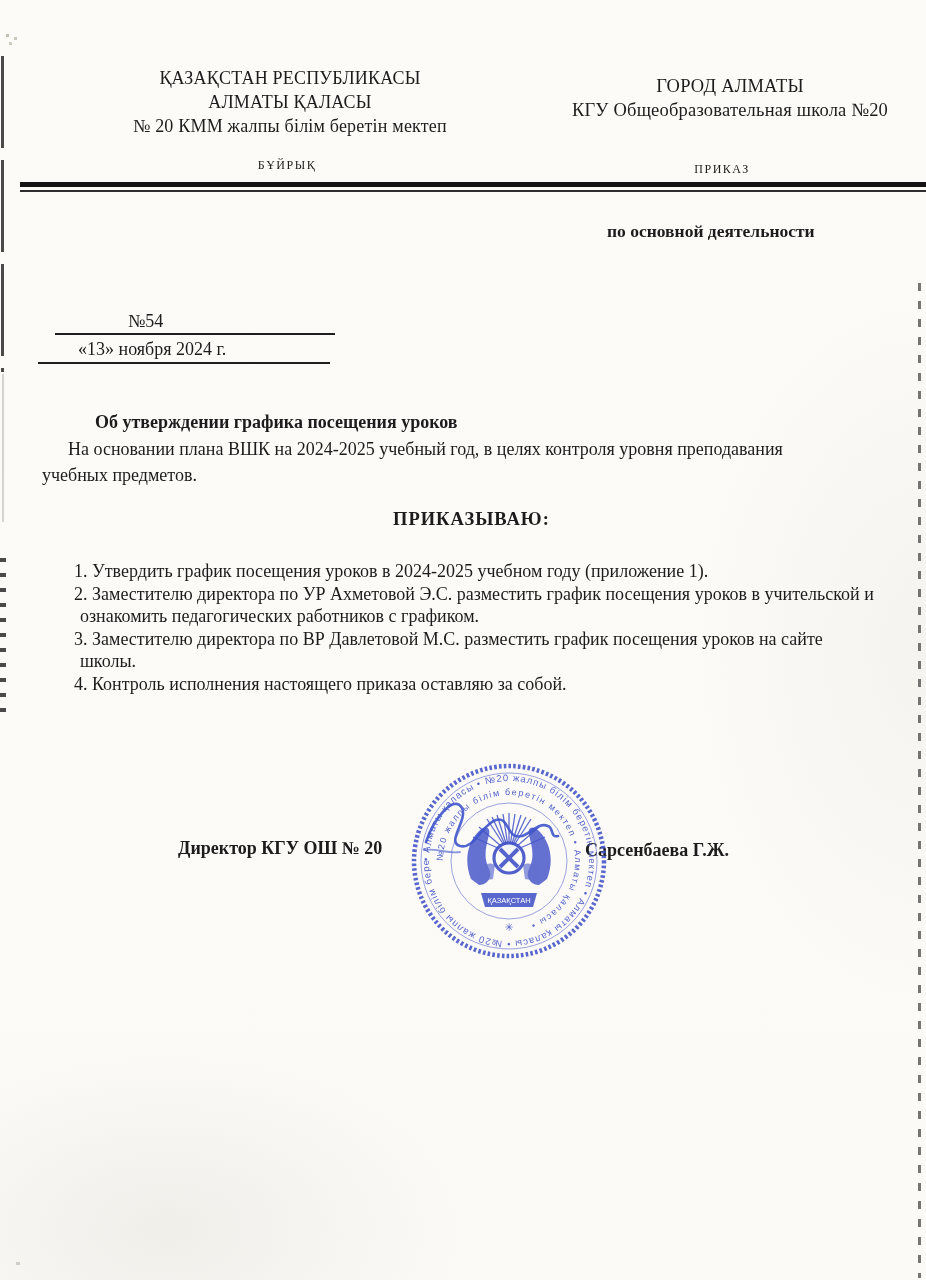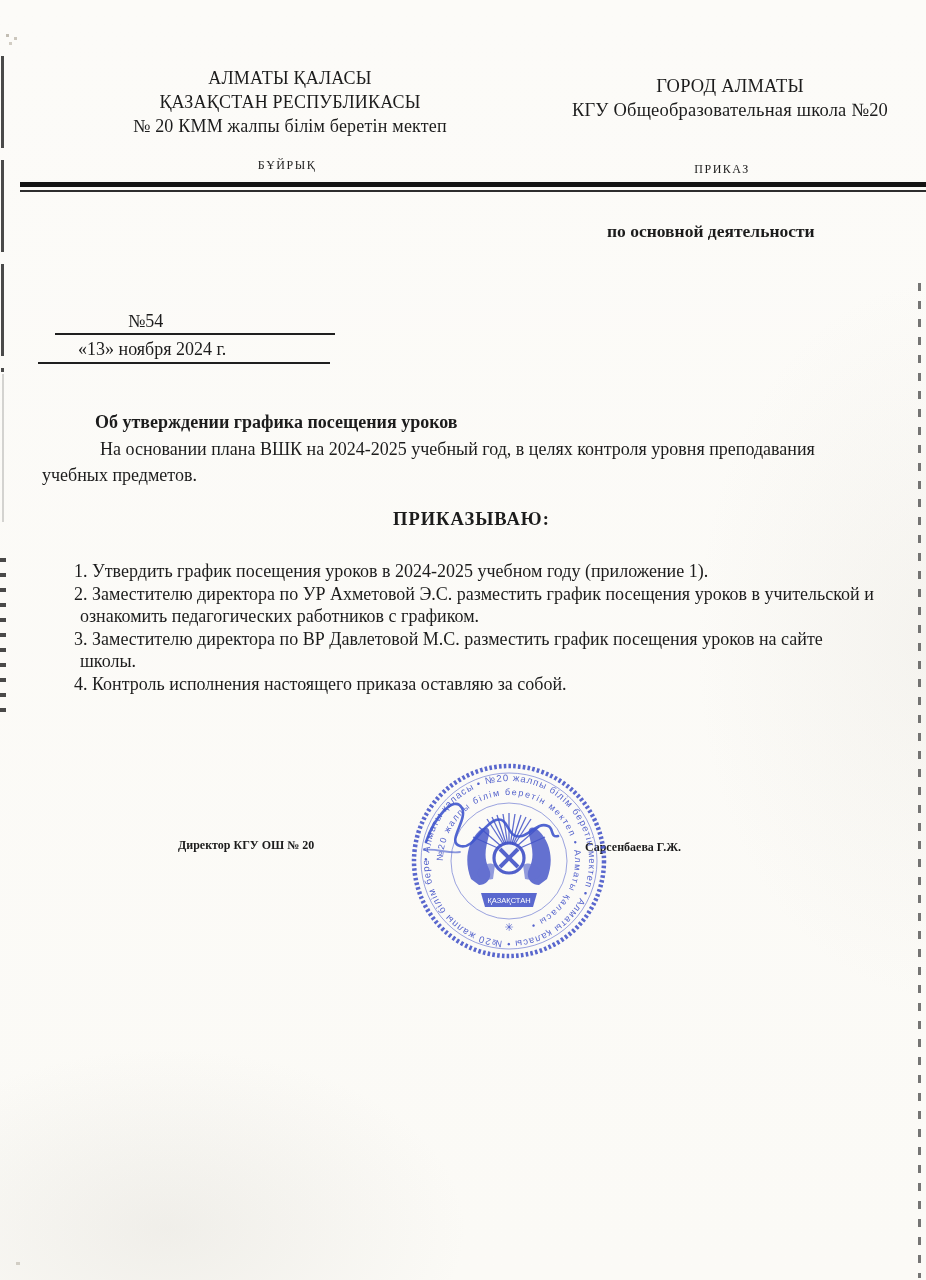--- a/index.html
+++ b/index.html
@@ -23,43 +23,43 @@
   .hdr{font-size:18px;line-height:24px;letter-spacing:.2px;}
   .doc-type{font-size:12px;font-weight:normal;letter-spacing:1.5px;}
   .rule{
     left:20px;top:182px;width:906px;height:3px;
     border-top:5px solid #141414;border-bottom:2px solid #2e2e2e;
   }
   .body-text{font-size:18px;}
   .under{border-bottom:2px solid #1f1f1f;height:0;}
   .list{font-size:18px;line-height:22.6px;}
   .list .li{padding-left:12px;text-indent:-6px;}
-  .sig{font-size:12px;font-weight:bold;}
+  .sig{font-size:18px;font-weight:bold;}
   
   .edge-left-1{left:1px;top:56px;width:3px;height:316px;opacity:.85;
     background:repeating-linear-gradient(180deg,#2b2b2b 0 92px,rgba(0,0,0,0) 92px 104px);}
   .edge-left-2{left:2px;top:374px;width:2px;height:148px;background:#8a8a88;opacity:.35;}
   .edge-left-ticks{left:0;top:558px;width:6px;height:165px;opacity:.8;
     background:repeating-linear-gradient(180deg,#1d1d1d 0 4px,rgba(0,0,0,0) 4px 15px);}
   .edge-right{left:918px;top:283px;width:3px;height:995px;opacity:.7;
     background:repeating-linear-gradient(180deg,#3c3c3c 0 8px,rgba(0,0,0,0) 8px 18px);}
   .smudge-tl{left:6px;top:34px;width:3px;height:3px;background:#c3beb4;
     box-shadow:8px 3px 0 #ccc7bd, 3px 8px 0 #d2cdc3;}
   .smudge-bl{left:16px;top:1262px;width:4px;height:3px;background:#c9c4ba;opacity:.8;}
   .stamp-wrap{left:409px;top:761px;width:200px;height:200px;}
   .sig-scribble{left:420px;top:778px;width:160px;height:95px;}
 </style>
 </head>
 <body>
 
 <div class="paper">
 
   <div class="abs ctr hdr" style="left:90px;top:66px;width:400px;">
+    <div>ҚАЗАҚСТАН РЕСПУБЛИКАСЫ</div>
     <div>АЛМАТЫ ҚАЛАСЫ</div>
-    <div>ҚАЗАҚСТАН РЕСПУБЛИКАСЫ</div>
     <div>№ 20 КММ жалпы білім беретін мектеп</div>
   </div>
 
   <div class="abs ctr hdr" style="left:540px;top:74px;width:380px;font-size:18.5px;">
     <div>ГОРОД АЛМАТЫ</div>
     <div>КГУ Общеобразовательная школа №20</div>
   </div>
 
   <div class="abs ctr doc-type" style="left:187px;top:158px;width:200px;">БҰЙРЫҚ</div>
   <div class="abs ctr doc-type" style="left:622px;top:162px;width:200px;">ПРИКАЗ</div>
@@ -68,21 +68,21 @@
 
   <div class="abs b" style="left:607px;top:221px;font-size:17.5px;">по основной деятельности</div>
 
   <div class="abs body-text" style="left:128px;top:311px;">№54</div>
   <div class="abs under" style="left:55px;top:333px;width:280px;"></div>
   <div class="abs body-text" style="left:78px;top:339px;">«13» ноября 2024 г.</div>
   <div class="abs under" style="left:38px;top:362px;width:292px;"></div>
 
   <div class="abs b body-text" style="left:95px;top:412px;">Об утверждении графика посещения уроков</div>
 
-  <div class="abs body-text" style="left:68px;top:437px;line-height:25px;margin-left:32px;">На основании плана ВШК на 2024-2025 учебный год, в целях контроля уровня преподавания</div>
+  <div class="abs body-text" style="left:68px;top:437px;line-height:25px;">На основании плана ВШК на 2024-2025 учебный год, в целях контроля уровня преподавания</div>
   <div class="abs body-text" style="left:42px;top:463px;line-height:25px;">учебных предметов.</div>
 
   <div class="abs b" style="left:393px;top:509px;font-size:18.5px;letter-spacing:1px;">ПРИКАЗЫВАЮ:</div>
 
   <div class="abs list" style="left:68px;top:560px;width:808px;">
     <div class="li">1. Утвердить график посещения уроков в 2024-2025 учебном году  (приложение 1).</div>
     <div class="li">2. Заместителю директора по УР Ахметовой Э.С. разместить график посещения уроков в учительской и ознакомить педагогических работников с графиком.</div>
     <div class="li">3. Заместителю директора по ВР Давлетовой М.С. разместить график посещения уроков на сайте школы.</div>
     <div class="li">4. Контроль исполнения настоящего приказа оставляю за собой.</div>
   </div>

